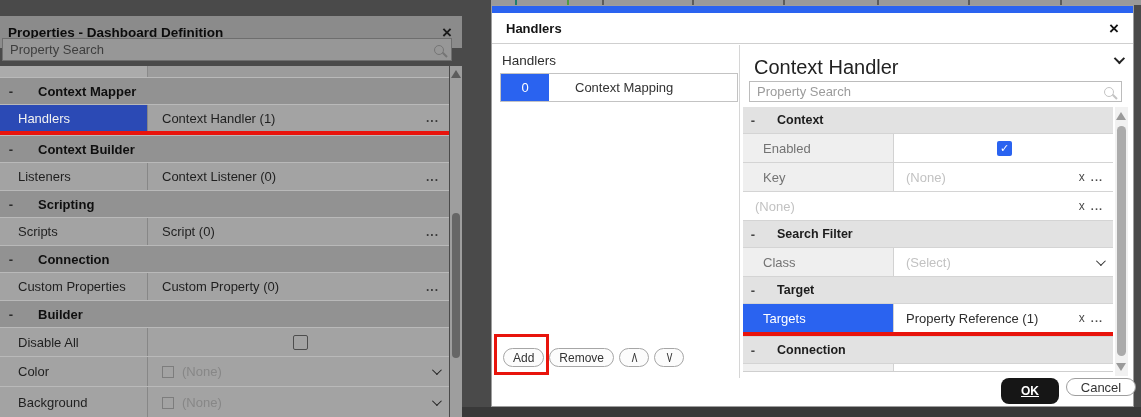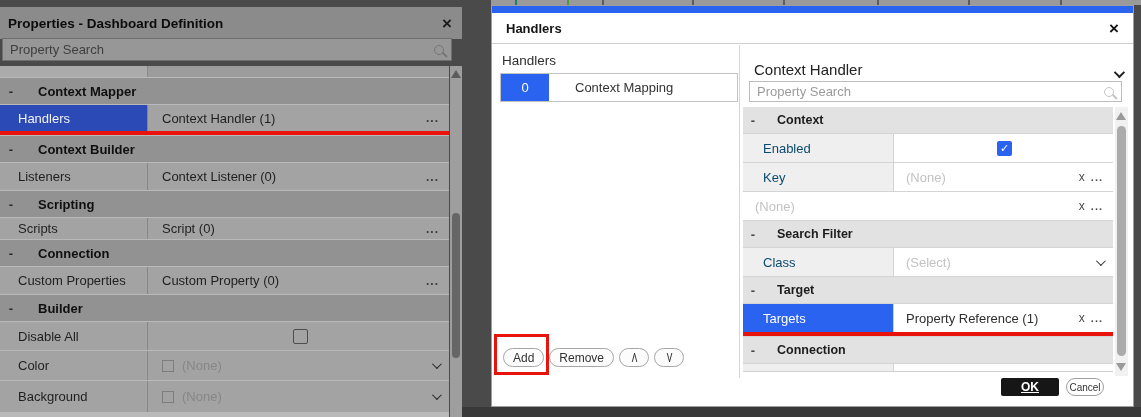--- a/index.html
+++ b/index.html
@@ -12,21 +12,21 @@
   .mag { display:inline-block; position:relative; width:10px; height:10px; border:1.6px solid currentColor; border-radius:50%; }
   .mag::after { content:""; position:absolute; width:6px; height:1.6px; background:currentColor; transform:rotate(45deg); right:-5px; bottom:-2px; }
   .tri-up { width:0; height:0; border-left:5px solid transparent; border-right:5px solid transparent; border-bottom:8px solid #5d5d5d; }
   .tri-down { width:0; height:0; border-left:5px solid transparent; border-right:5px solid transparent; border-top:8px solid #9a9a9a; }
 
   
   .ruler { position:absolute; left:491px; top:0; width:650px; height:5px; background:#9a9a9a; }
   .tick { position:absolute; top:0; width:2px; height:5px; background:#5c5c5c; }
 
   
-  .lp-titlebar { position:absolute; left:0; top:7px; width:462px; height:32px; background:#8b8b8b; display:flex; align-items:center; padding:0 10px 0 8px;gap:20px; }
+  .lp-titlebar { position:absolute; left:0; top:16px; width:462px; height:32px; background:#8b8b8b; display:flex; align-items:center; padding:0 10px 0 8px;gap:20px; }
   .lp-title { font-weight:bold; color:#0c0c0c; font-size:13.5px; flex:1; }
   .lp-close { color:#1a1a1a; font-weight:bold; font-size:17px; line-height:1; cursor:default; }
   .lp-search { position:absolute; left:2px; top:38px; width:450px; height:23px; background:#979797; border:1px solid #6e6e6e; display:flex; align-items:center; padding:0 7px; color:#3e3e3e; }
   .lp-search .ph { flex:1; font-size:13px; }
   .lp-search .mag { color:#757575; }
   .lp-body { position:absolute; left:0; top:66px; width:449px; height:351px; background:#b9b9b9; overflow:hidden; }
   .lp-body > * + * { margin-top:1px; }
   .lp-strip { height:11px; display:flex; }
   .lp-strip .a { width:148px; background:#ababab; border-right:1px solid #8a8a8a; }
   .lp-strip .b { flex:1; background:#9c9c9c; }
@@ -58,51 +58,51 @@
   .hl-label { position:absolute; left:10px; top:47px; color:#2e2e2e; font-size:13.5px; }
   .hl-item { position:absolute; left:8px; top:67px; width:238px; height:29px; border:1px solid #c3c3c3; background:#fff; display:flex; align-items:stretch; }
   .hl-idx { width:48px; background:#2a63f0; color:#fff; display:flex; align-items:center; justify-content:center; font-size:13px; }
   .hl-itemtext { flex:1; display:flex; align-items:center; padding-left:26px; color:#333; }
 
   .btnrow { position:absolute; left:11px; top:342px; display:flex; gap:5px; align-items:center; }
   .pill { height:19px; background:#fcfcfc; border:1px solid #a6a6a6; border-radius:10px; color:#333; font-size:12px; display:flex; align-items:center; justify-content:center; padding:0 9px; cursor:default; }
   .pill.sq { width:30px; padding:0; letter-spacing:-1px; }
   .red-rect { position:absolute; left:2px; top:328px; width:55px; height:41px; border:3px solid #e8140c; pointer-events:none; }
 
-  .ch-header { position:absolute; left:262px; top:50px; width:368px; height:22px; display:flex; align-items:flex-end; color:#222; font-size:15px; }
+  .ch-header { position:absolute; left:262px; top:50px; width:368px; height:22px; display:flex; align-items:flex-start; color:#222; font-size:20px; }
   .ch-header .chev { margin-left:auto; color:#222; width:8px; height:8px; border-width:2px; }
   .dlg-search { position:absolute; left:257px; top:75px; width:373px; height:21px; border:1px solid #bcbcbc; display:flex; align-items:center; padding:0 7px; color:#9b9b9b; }
   .dlg-search .ph { flex:1; font-size:13px; }
   .dlg-search .mag { color:#c4c4c4; }
 
   .grid { position:absolute; left:251px; top:101px; width:370px; background:#d4d4d4; border-bottom:1px solid #cfcfcf; }
   .grid > * + * { margin-top:1px; }
   .g-header { height:26px; background:#e2e2e2; display:flex; align-items:center; color:#1c1c1c; }
   .g-header .dash { width:20px; text-align:center; font-weight:bold; color:#444; }
   .g-header .txt { font-weight:bold; font-size:12.5px; padding-left:14px; }
   .g-row { height:28px; background:#fff; display:flex; align-items:stretch; }
-  .g-name { width:151px; background:#efefef; border-right:1px solid #d2d2d2; display:flex; align-items:center; padding-left:20px; color:#0c4a6e; }
+  .g-name { width:151px; background:#efefef; border-right:1px solid #d2d2d2; display:flex; align-items:center; padding-left:20px; color:#737373; }
   .g-name.sel { background:#2a63f0; color:#fff; }
   .g-val { flex:1; display:flex; align-items:center; padding:0 10px 0 12px; color:#2e2e2e; background:#fff; }
   .g-none { color:#c2c2c2; }
   .g-x { margin-left:auto; color:#4a4a4a; font-size:12px; padding-right:6px; }
   .g-more { color:#4a4a4a; letter-spacing:1px; font-weight:bold; font-size:11px; }
   .g-chev { margin-left:auto; color:#333; }
   .g-check { width:15px; height:15px; background:#2a63f0; border-radius:2px; margin:0 auto; display:flex; align-items:center; justify-content:center; color:#fff; font-size:11px; }
   .g-redbar { height:4px; background:#e8140c; margin-top:0 !important; }
   .g-sliver { height:7px; background:#fff; display:flex; }
   .g-sliver .a { width:151px; background:#efefef; border-right:1px solid #d2d2d2; }
 
   .dlg-scroll { position:absolute; left:623px; top:101px; width:13px; height:269px; background:#f1f1f1; }
   .dlg-scroll .tri-up { position:absolute; left:1px; top:5px; border-bottom-color:#9a9a9a; }
   .dlg-scroll .tri-down { position:absolute; left:1px; bottom:5px; }
   .dlg-thumb { position:absolute; left:2px; top:19px; width:9px; height:230px; background:#ababab; border-radius:5px; }
 
-  .ok-btn { position:absolute; left:509px; top:372px; width:58px; height:18px; background:#161616; color:#fff; font-weight:bold; font-size:12px; border-radius:2px; display:flex; align-items:center; justify-content:center; cursor:default;text-decoration:underline; }
-  .cancel-btn { position:absolute; left:574px; top:372px; width:38px; height:18px; background:#fff; color:#333; font-size:10px; border:1px solid #9e9e9e; border-radius:10px; display:flex; align-items:center; justify-content:center; cursor:default; }
+  .ok-btn { position:absolute; left:509px; top:372px; width:58px; height:26px; background:#161616; color:#fff; font-weight:bold; font-size:12px; border-radius:8px; display:flex; align-items:center; justify-content:center; cursor:default;text-decoration:underline; }
+  .cancel-btn { position:absolute; left:574px; top:372px; width:70px; height:18px; background:#fff; color:#333; font-size:13px; border:1px solid #9e9e9e; border-radius:10px; display:flex; align-items:center; justify-content:center; cursor:default; }
 
   .bottom-strip { position:absolute; left:462px; top:407px; width:679px; height:10px; background:#393939; }
 </style>
 </head>
 <body>
 
 <div id="app">
 
   <div class="ruler">
     <div class="tick" style="left:24px;background:#1f7d6e"></div>
@@ -153,21 +153,21 @@
       <div class="lp-val">
         <span>Context Listener (0)</span>
         <span class="lp-ellipsis">...</span>
       </div>
     </div>
 
     <div class="lp-header">
       <span class="dash">-</span>
       <span class="txt">Scripting</span>
     </div>
-    <div class="lp-row" style="height:21px">
+    <div class="lp-row" style="height:27px">
       <div class="lp-name">Scripts</div>
       <div class="lp-val">
         <span>Script (0)</span>
         <span class="lp-ellipsis">...</span>
       </div>
     </div>
 
     <div class="lp-header">
       <span class="dash">-</span>
       <span class="txt">Connection</span>

